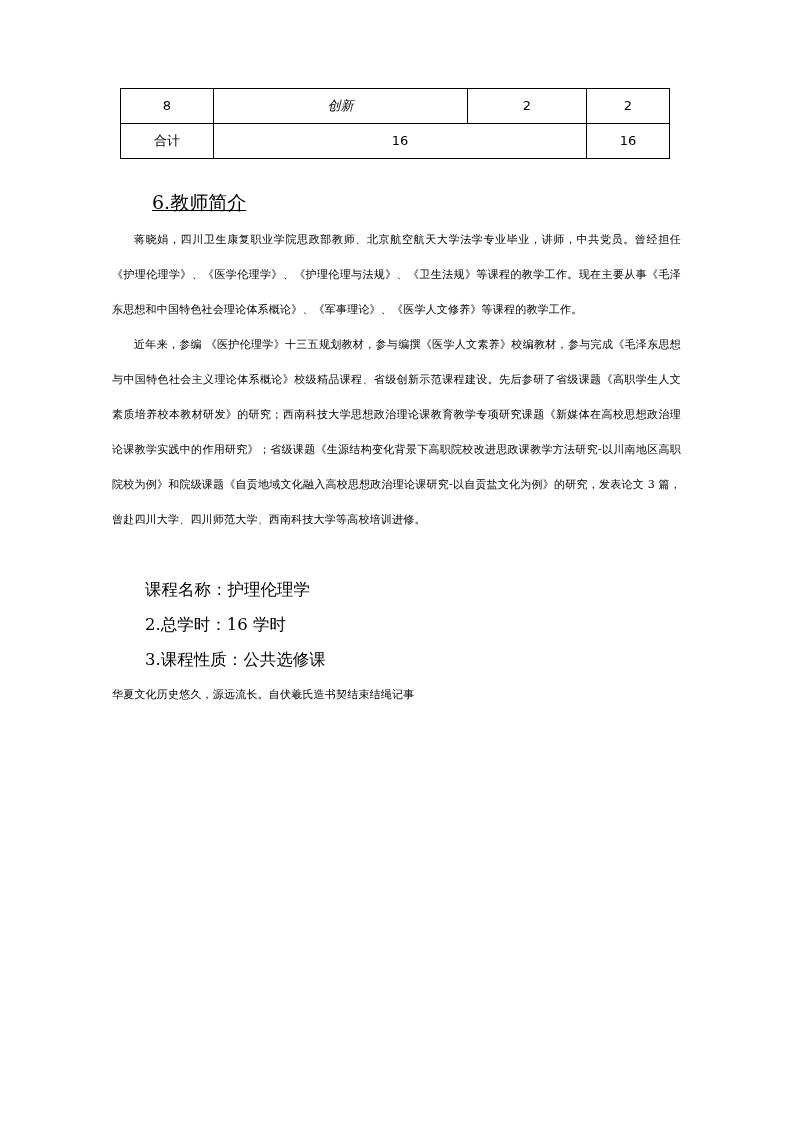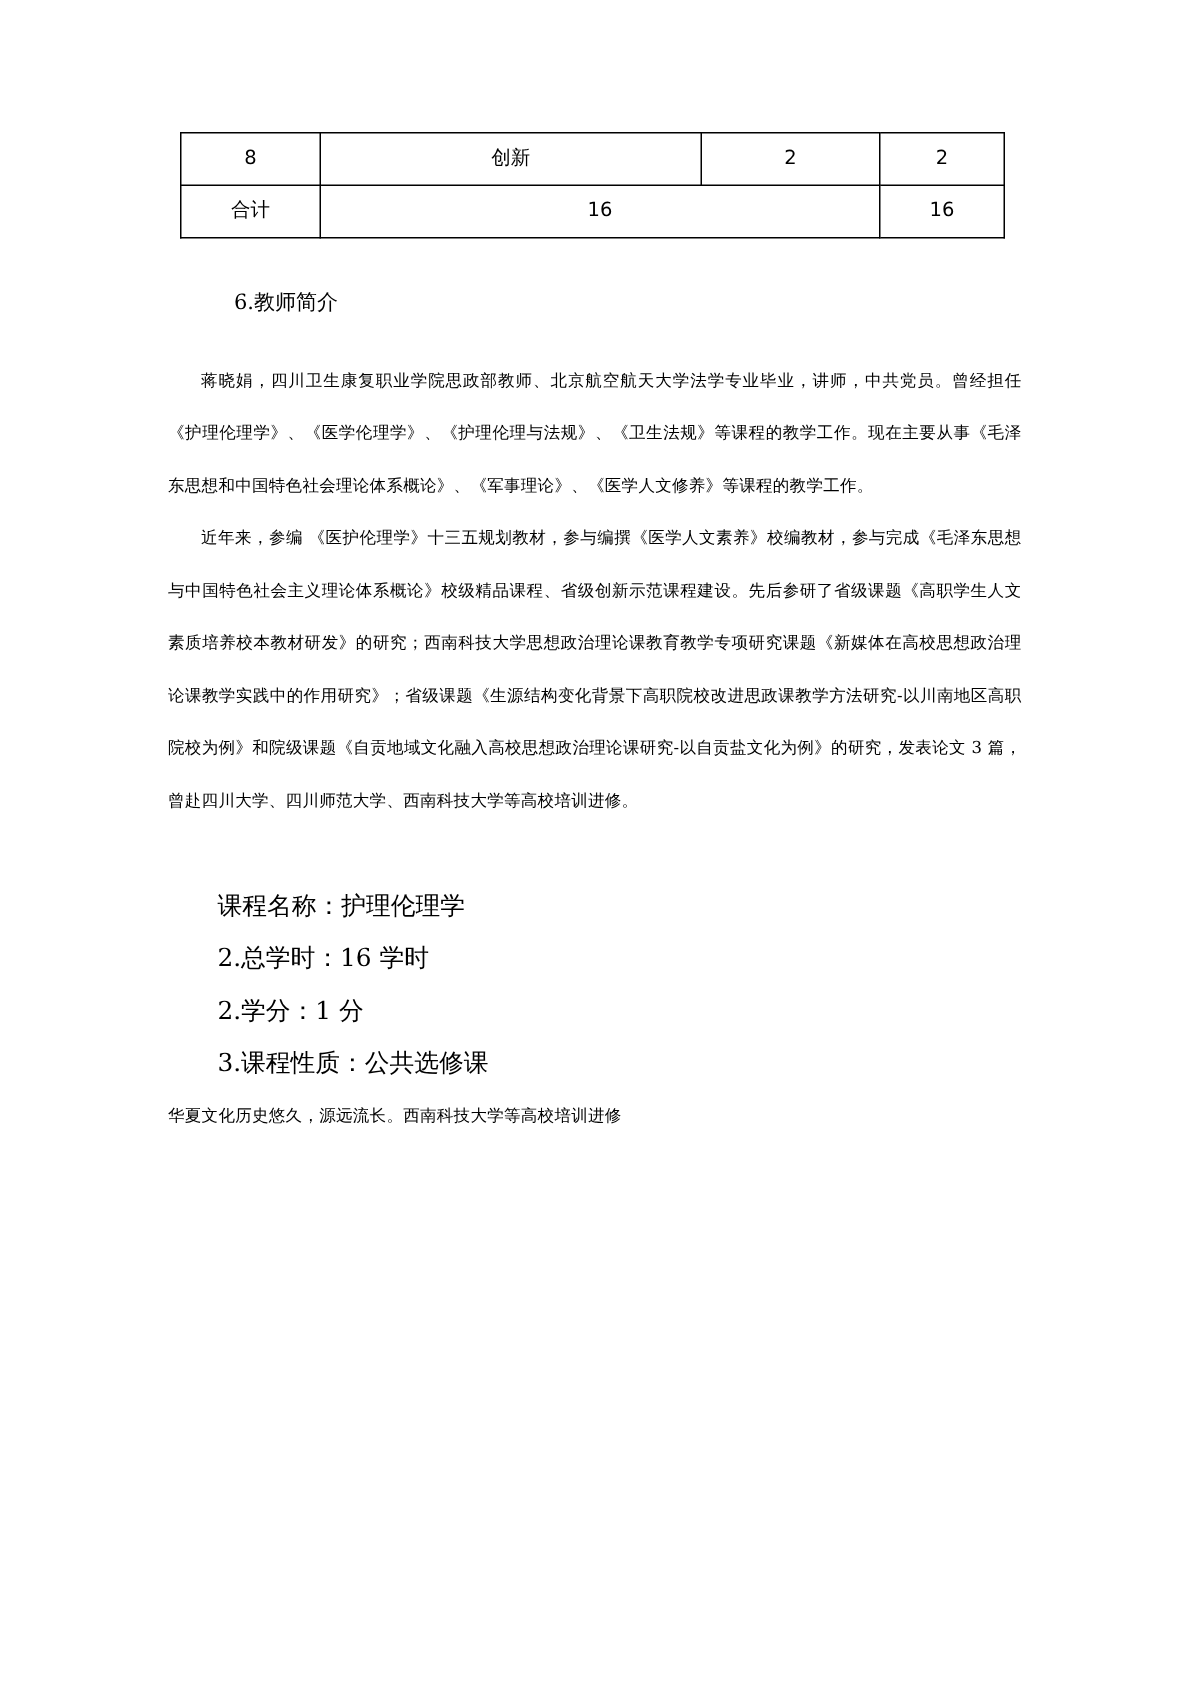--- a/index.html
+++ b/index.html
@@ -33,21 +33,21 @@
     border: 1px solid #000000;
     text-align: center;
     vertical-align: middle;
     font-family: "DejaVu Sans", "Liberation Sans", sans-serif;
     font-size: 13px;
     height: 34px;
     padding: 0;
     line-height: 1.2;
   }
   .col-no   { width: 92px; }
-  .col-name { width: 253px; }
+  .col-name { width: 253px; font-style: italic; }
   .col-a    { width: 118px; }
   .col-b    { width: 82px; }
   
   .body-block {
     margin-top: 26px;
   }
   p.para {
     font-size: 11px;
     line-height: 35px;
     margin: 0;
@@ -56,24 +56,25 @@
     letter-spacing: 0.2px;
   }
   p.indent2 { text-indent: 2em; }
   .list-line {
     font-size: 16.5px;
     line-height: 35px;
     margin: 0;
     text-indent: 2em;
   }
   .section-heading {
-    font-size: 14px;
+    font-size: 19px;
     line-height: 35px;
-    margin: 16px;
+    margin: 2px;
     text-indent: 2em;
+    text-decoration: underline;
   }
   .blank-line { height: 35px; }
 </style>
 </head>
 <body>
 
 <div class="page">
 
   <table class="doc-table">
     <tbody>
@@ -96,19 +97,18 @@
     <p class="section-heading">6.教师简介</p>
 
     <p class="para indent2">蒋晓娟，四川卫生康复职业学院思政部教师、北京航空航天大学法学专业毕业，讲师，中共党员。曾经担任《护理伦理学》、《医学伦理学》、《护理伦理与法规》、《卫生法规》等课程的教学工作。现在主要从事《毛泽东思想和中国特色社会理论体系概论》、《军事理论》、《医学人文修养》等课程的教学工作。</p>
 
     <p class="para indent2">近年来，参编 《医护伦理学》十三五规划教材，参与编撰《医学人文素养》校编教材，参与完成《毛泽东思想与中国特色社会主义理论体系概论》校级精品课程、省级创新示范课程建设。先后参研了省级课题《高职学生人文素质培养校本教材研发》的研究；西南科技大学思想政治理论课教育教学专项研究课题《新媒体在高校思想政治理论课教学实践中的作用研究》；省级课题《生源结构变化背景下高职院校改进思政课教学方法研究-以川南地区高职院校为例》和院级课题《自贡地域文化融入高校思想政治理论课研究-以自贡盐文化为例》的研究，发表论文 3 篇，曾赴四川大学、四川师范大学、西南科技大学等高校培训进修。</p>
 
     <div class="blank-line"></div>
 
     <p class="list-line">课程名称：护理伦理学</p>
     <p class="list-line">2.总学时：16 学时</p>
-    <p class="list-line">2.学分：1 分</p>
     <p class="list-line">3.课程性质：公共选修课</p>
 
-    <p class="para">华夏文化历史悠久，源远流长。西南科技大学等高校培训进修</p>
+    <p class="para">华夏文化历史悠久，源远流长。自伏羲氏造书契结束结绳记事</p>
 
   </div>
 </div>
 
 </body></html>

